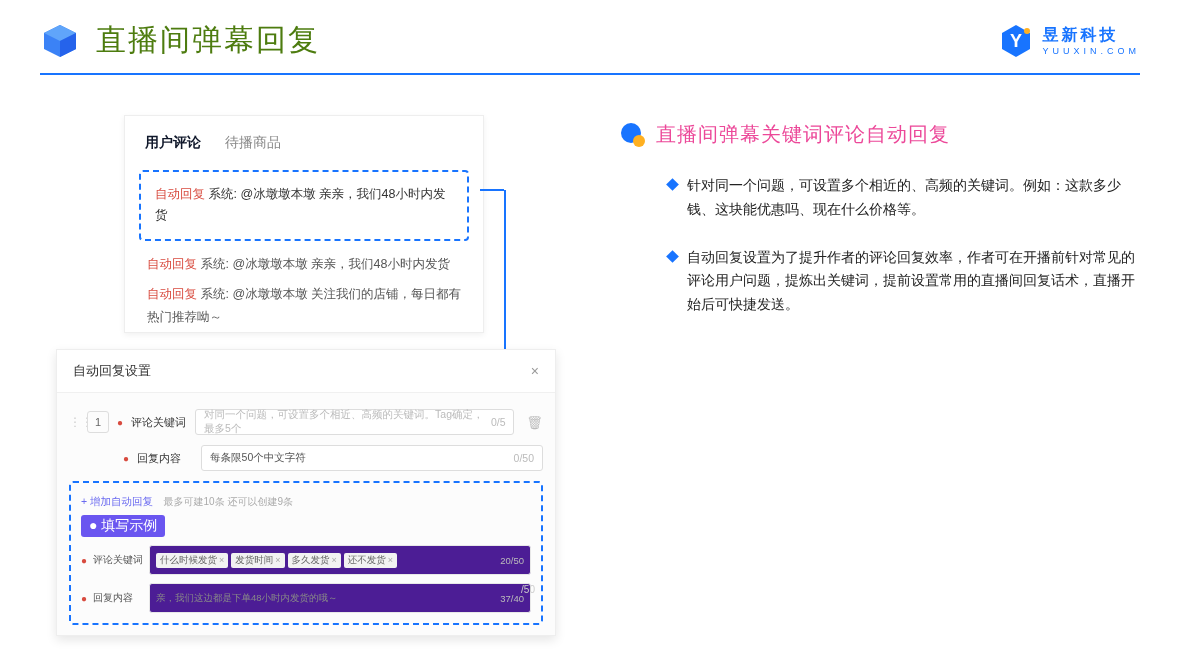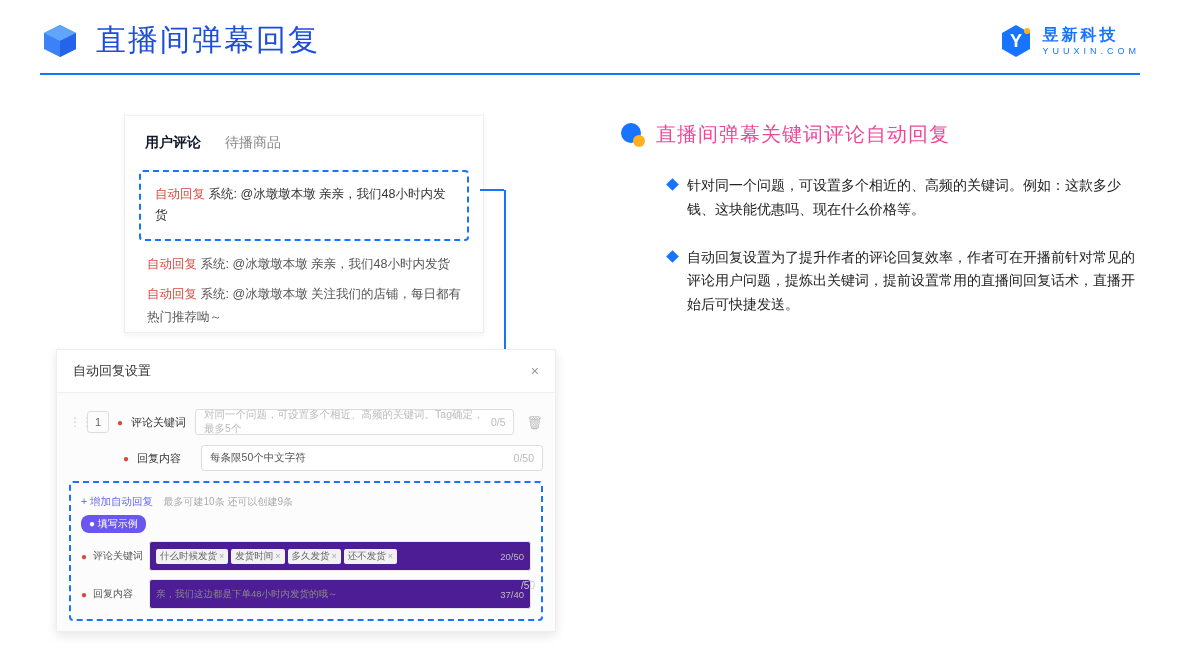--- a/index.html
+++ b/index.html
@@ -1,21 +1,21 @@
 <!DOCTYPE html>
 <html><head>
 <meta charset="utf-8">
 <style>
 * { margin: 0; padding: 0; box-sizing: border-box; }
 body { width: 1180px; height: 664px; font-family: "Microsoft YaHei", "PingFang SC", sans-serif; background: #fff; position: relative; }
 
 
 .header { display: flex; align-items: center; padding: 20px 40px 0 40px; }
 .header-icon { width: 40px; height: 40px; margin-right: 16px; }
-.header-title { font-size: 30px; font-weight: 400; color: #1d4ed8; letter-spacing: 2px; flex: 1; }
+.header-title { font-size: 30px; font-weight: 400; color: #4d7c0f; letter-spacing: 2px; flex: 1; }
 .brand { display: flex; align-items: center; gap: 8px; }
 .brand-mark { width: 36px; height: 36px; }
 .brand-text { display: flex; flex-direction: column; }
 .brand-name { color: #1874ff; font-size: 16px; font-weight: 700; letter-spacing: 3px; }
 .brand-url { color: #1874ff; font-size: 9px; letter-spacing: 4px; }
 .divider { margin: 12px 40px 0 40px; height: 2px; background: #1874ff; }
 
 
 .main { display: flex; padding: 40px 40px 0 60px; gap: 60px; }
 .left-col { width: 500px; position: relative; }
@@ -47,21 +47,21 @@
 .input-ph { color: #bbb; }
 .input-val { color: #555; }
 .input-count { color: #bbb; }
 .trash-icon { color: #bbb; font-size: 13px; margin-left: 4px; }
 .row-offset { margin-left: 54px; }
 
 
 .example-wrap { margin-top: 6px; border: 2px dashed #1874ff; border-radius: 4px; padding: 8px 10px 10px 10px; }
 .add-link { color: #6a6af0; font-size: 10.5px; }
 .add-hint { color: #aaa; font-size: 10px; margin-left: 6px; }
-.example-badge { display: inline-block; background: #6a56f0; color: #fff; font-size: 10px; padding: 2px 8px; border-radius: 8px; margin-top: 6px; }
+.example-badge { display: inline-block; background: #6a56f0; color: #fff; font-size: 14px; padding: 2px 8px; border-radius: 3px; margin-top: 6px; }
 .ex-row { display: flex; align-items: center; gap: 6px; margin-top: 8px; font-size: 10px; }
 .ex-label { width: 50px; color: #555; }
 .ex-input { flex: 1; height: 22px; border: 1px solid #e8e8e8; border-radius: 3px; background: #4c1d95; display: flex; align-items: center; padding: 14px 6px; justify-content: space-between; }
 .tag-pill { background: #f2f2f2; color: #666; padding: 1px 4px; border-radius: 2px; margin-right: 3px; font-size: 9.5px; display: inline-flex; align-items: center; }
 .tag-x { color: #aaa; margin-left: 2px; font-size: 9px; }
 .ex-count { color: #bbb; font-size: 9.5px; }
 .ex-answer { color: #888; font-size: 9.5px; }
 .ghost-count { position: absolute; right: 20px; bottom: 40px; color: #ccc; font-size: 10px; }
 
 

